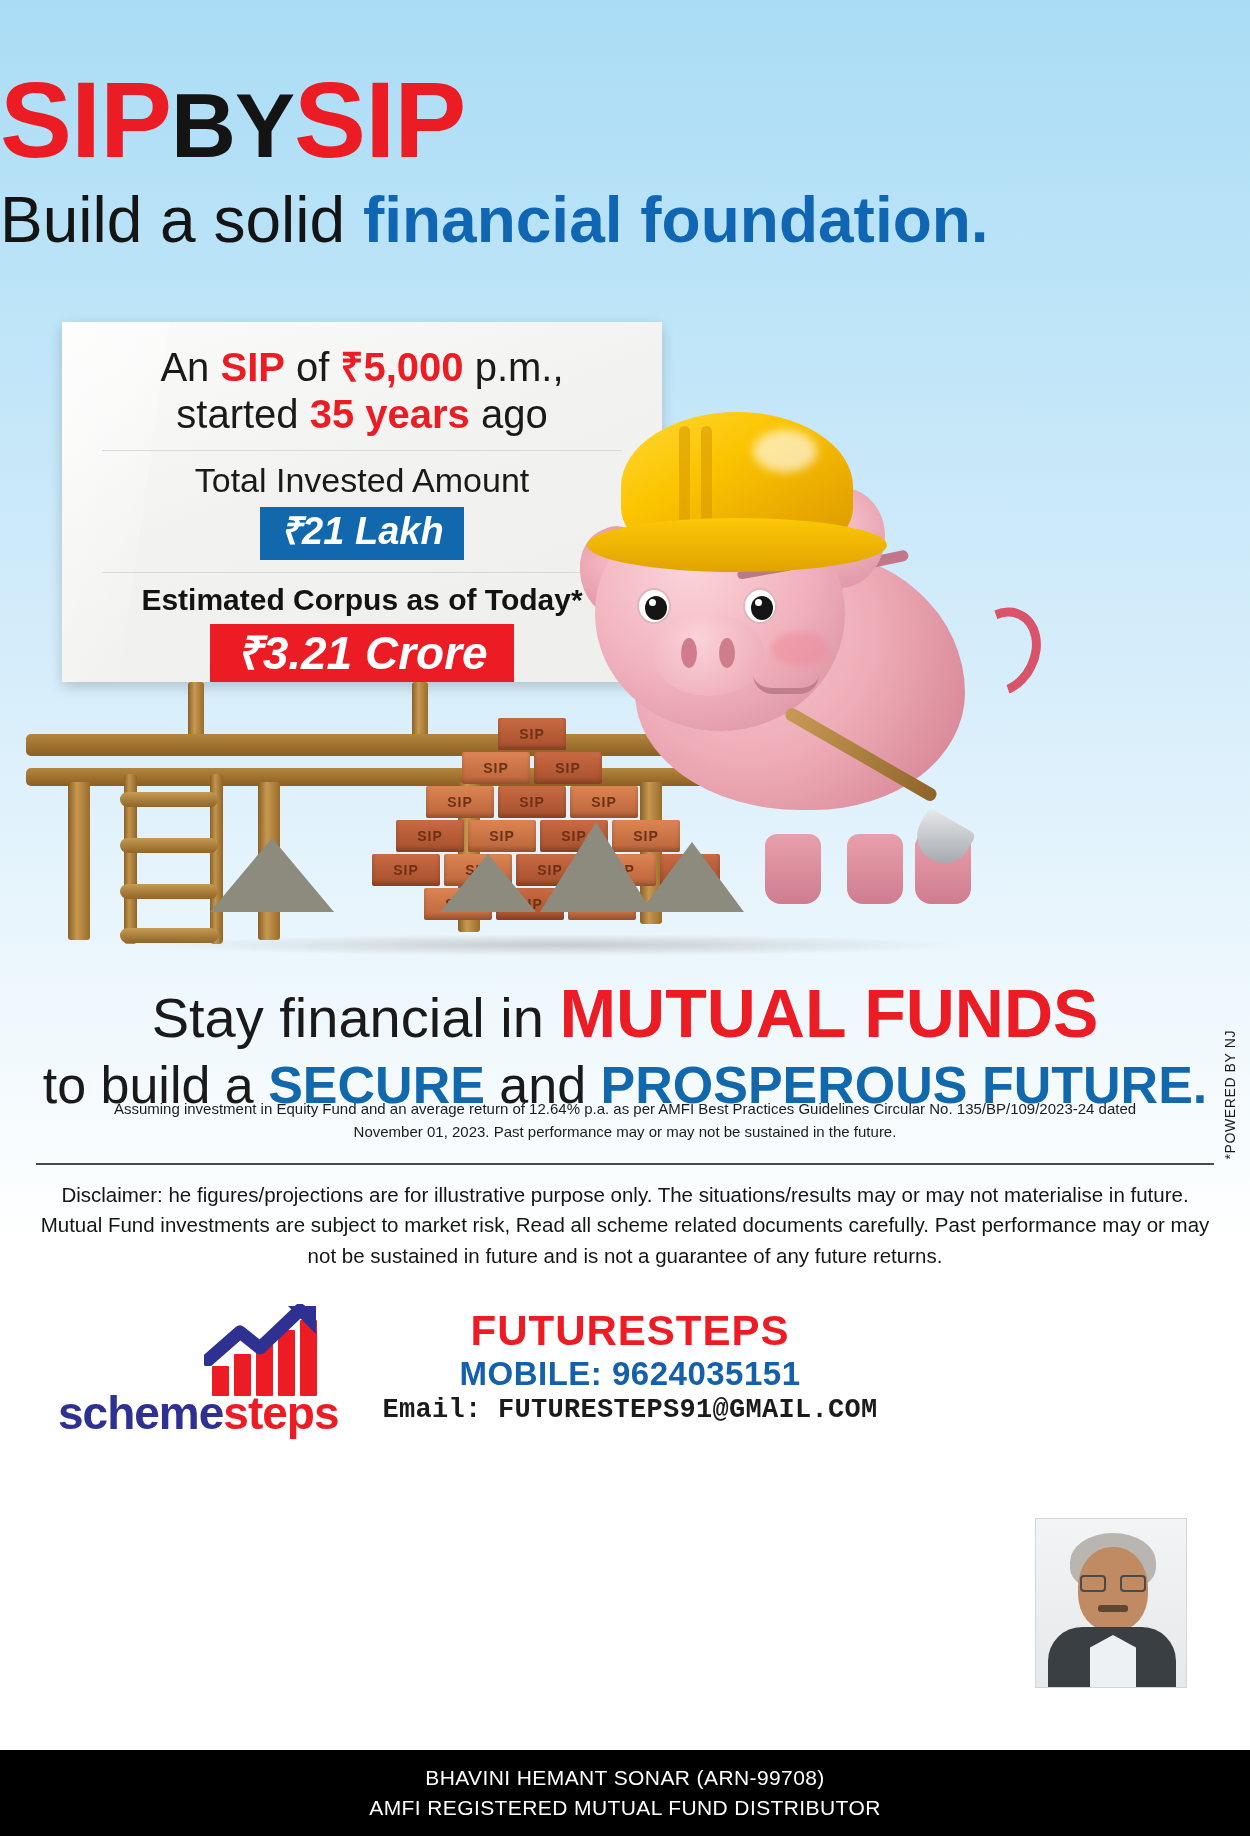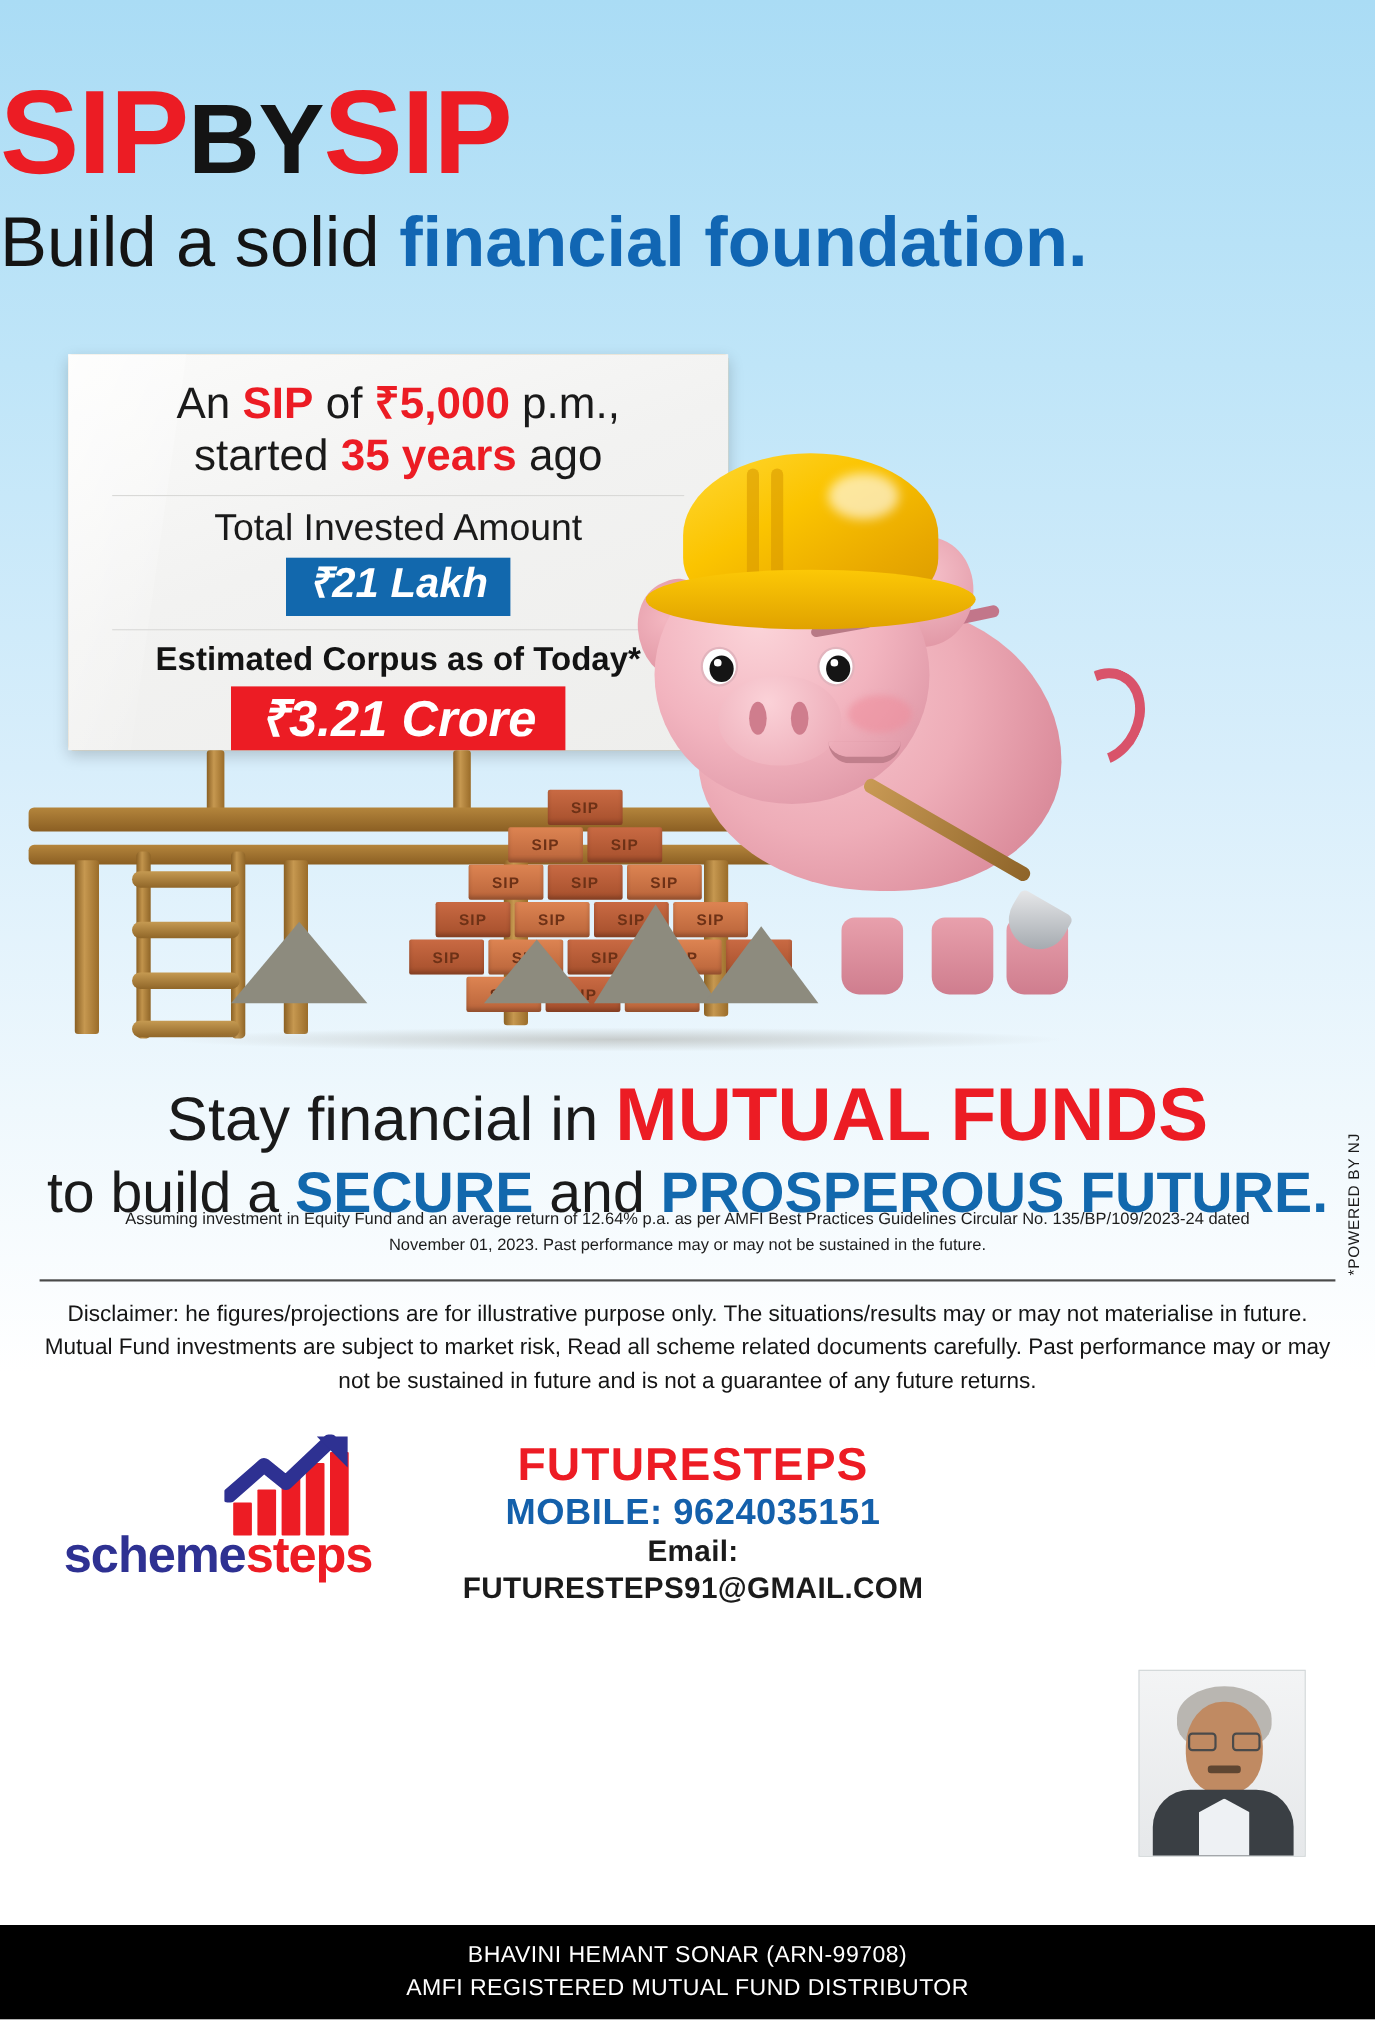--- a/index.html
+++ b/index.html
@@ -132,21 +132,21 @@
   .logo-text{position:absolute;left:0;bottom:0;font-size:46px;font-weight:bold;letter-spacing:-1px;}
   .logo-text .nv{color:#2e3192;} .logo-text .rd{color:#ed1c24;}
   .logo-bars{position:absolute;right:8px;bottom:44px;width:110px;height:74px;}
   .lbar{position:absolute;bottom:0;width:17px;background:#ed1c24;border-radius:1px;}
   .arrow-svg{position:absolute;right:0;bottom:30px;}
 
   .contact{position:absolute;left:380px;top:1308px;width:500px;text-align:center;}
   .c-brand{font-size:42px;font-weight:bold;color:#ed1c24;letter-spacing:1px;line-height:1.1;}
   .c-name{font-size:34px;font-weight:bold;color:#8a5a1e;letter-spacing:1px;line-height:1.15;}
   .c-mob{font-size:33px;font-weight:bold;color:#1460ab;letter-spacing:.5px;line-height:1.2;}
-  .c-mail{font-size:27px;font-weight:bold;color:#1b1b1b;letter-spacing:.3px;line-height:1.25;}
+  .c-mail{font-size:27px;font-weight:bold;color:#1b1b1b;letter-spacing:.3px;line-height:1.25;font-family:Liberation Mono, monospace;}
 
   .photo{position:absolute;left:1035px;top:1518px;width:152px;height:170px;
     background:#eceff1;border:1px solid #d2d6d8;box-sizing:border-box;overflow:hidden;}
   .ph-bg{position:absolute;inset:0;background:linear-gradient(180deg,#f3f4f5,#e6e8ea);}
   .ph-hair{position:absolute;left:34px;top:14px;width:86px;height:58px;border-radius:50% 50% 40% 40%;
     background:#b9b6b1;}
   .ph-face{position:absolute;left:42px;top:28px;width:70px;height:84px;border-radius:48% 48% 44% 44%;
     background:#c08a62;}
   .ph-glass{position:absolute;left:44px;top:56px;width:66px;height:17px;}
   .ph-lens{position:absolute;width:26px;height:17px;border:2px solid #4a4a4a;border-radius:4px;box-sizing:border-box;}

